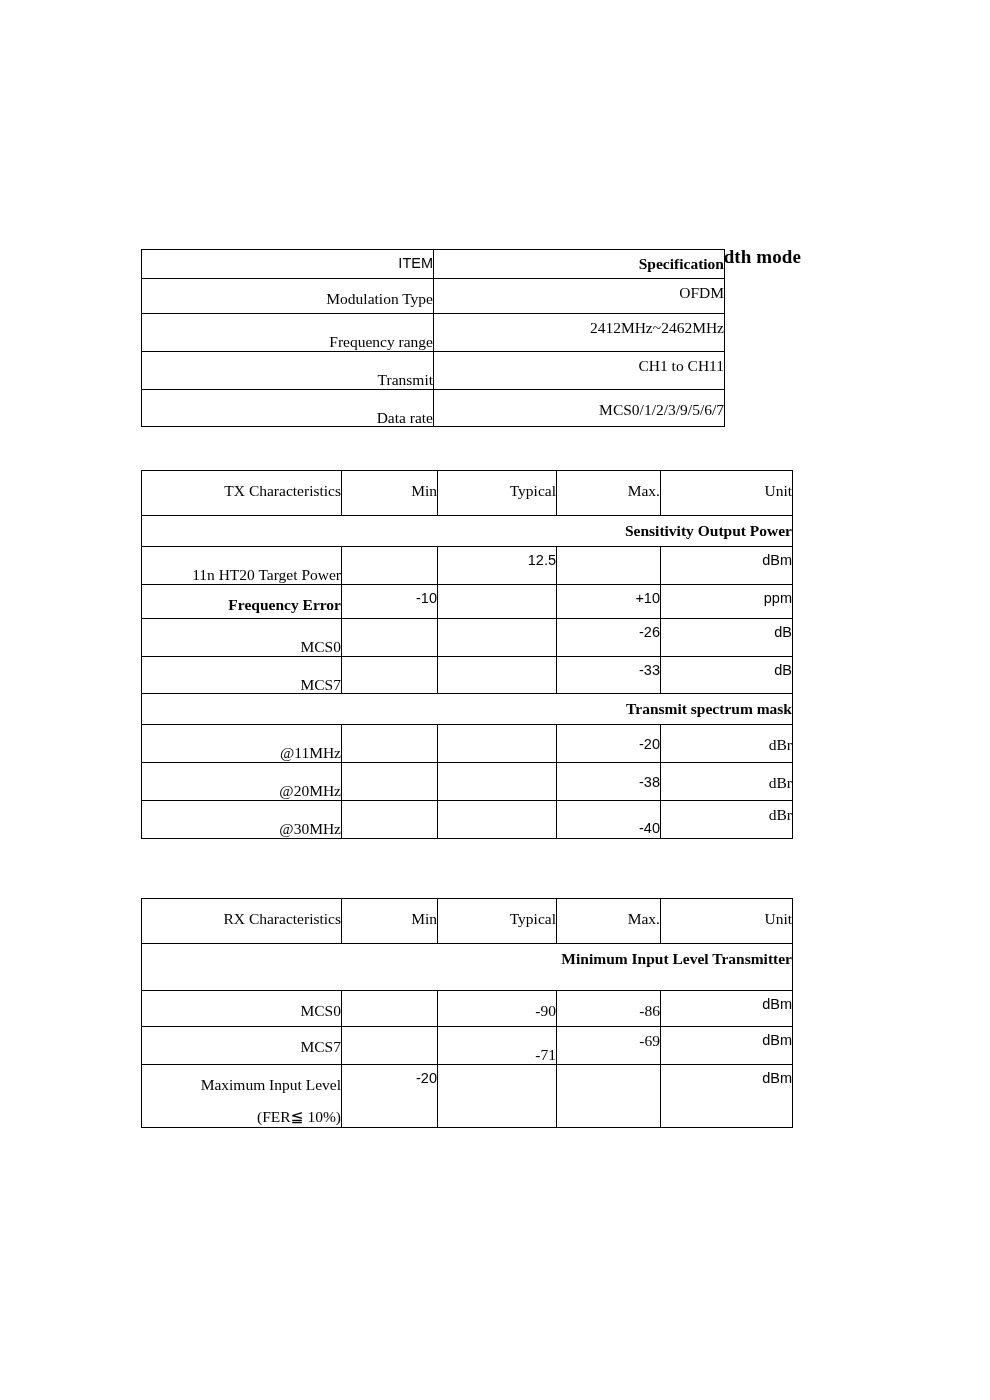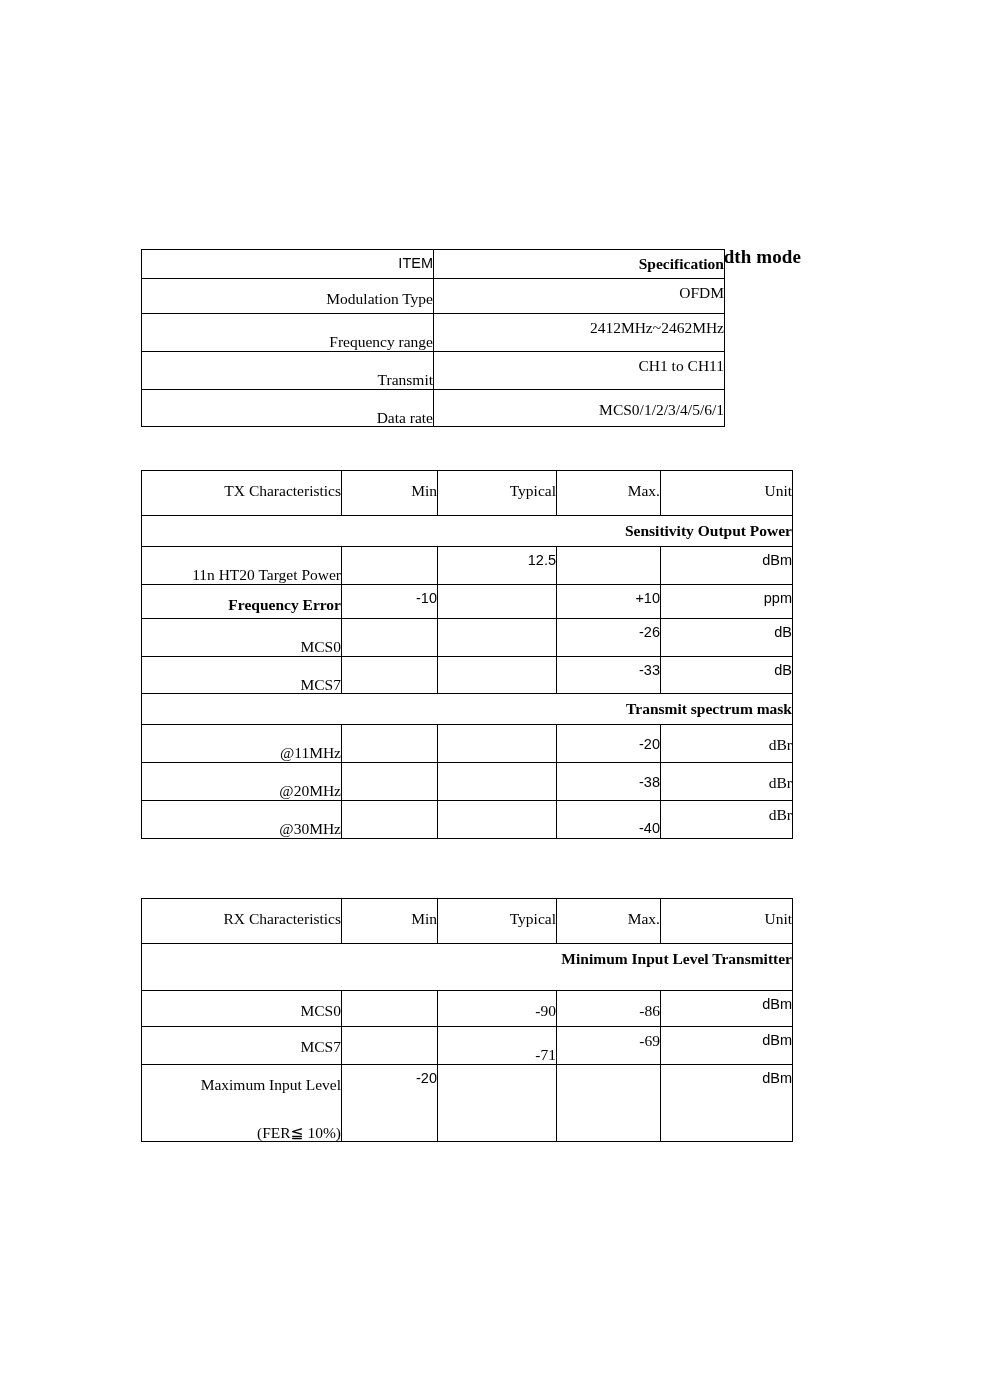--- a/index.html
+++ b/index.html
@@ -125,21 +125,21 @@
   tr.h35 td { height: 35px; }
   tr.h36 td { height: 36px; }
   tr.h46 td { height: 46px; }
   tr.h62 td { height: 62px; }
 
   
   .line2 {
     display: block;
     padding: 0 0 0 9px;
     white-space: nowrap;
-    margin-top: 30px;
+    margin-top: 14px;
   }
 </style>
 </head>
 <body>
 
 <div class="page">
 
   <div class="section-heading">
     <span class="num">1.1.6</span><span>IEEE802.11n 20MHz bandwidth mode</span>
   </div>
@@ -180,21 +180,21 @@
         <td class="col-spec">
           <span class="c serif vt">CH1 to CH11</span>
         </td>
       </tr>
 
       <tr class="r-body">
         <td class="col-item">
           <span class="c serif vb">Data rate</span>
         </td>
         <td class="col-spec">
-          <span class="c serif vm">MCS0/1/2/3/4/5/6/1</span>
+          <span class="c serif vm">MCS0/1/2/3/9/5/6/7</span>
         </td>
       </tr>
     </tbody>
   </table>
 
   <table class="spec" id="table-tx">
     <tbody>
 
       <tr class="h44">
         <td class="c0">

